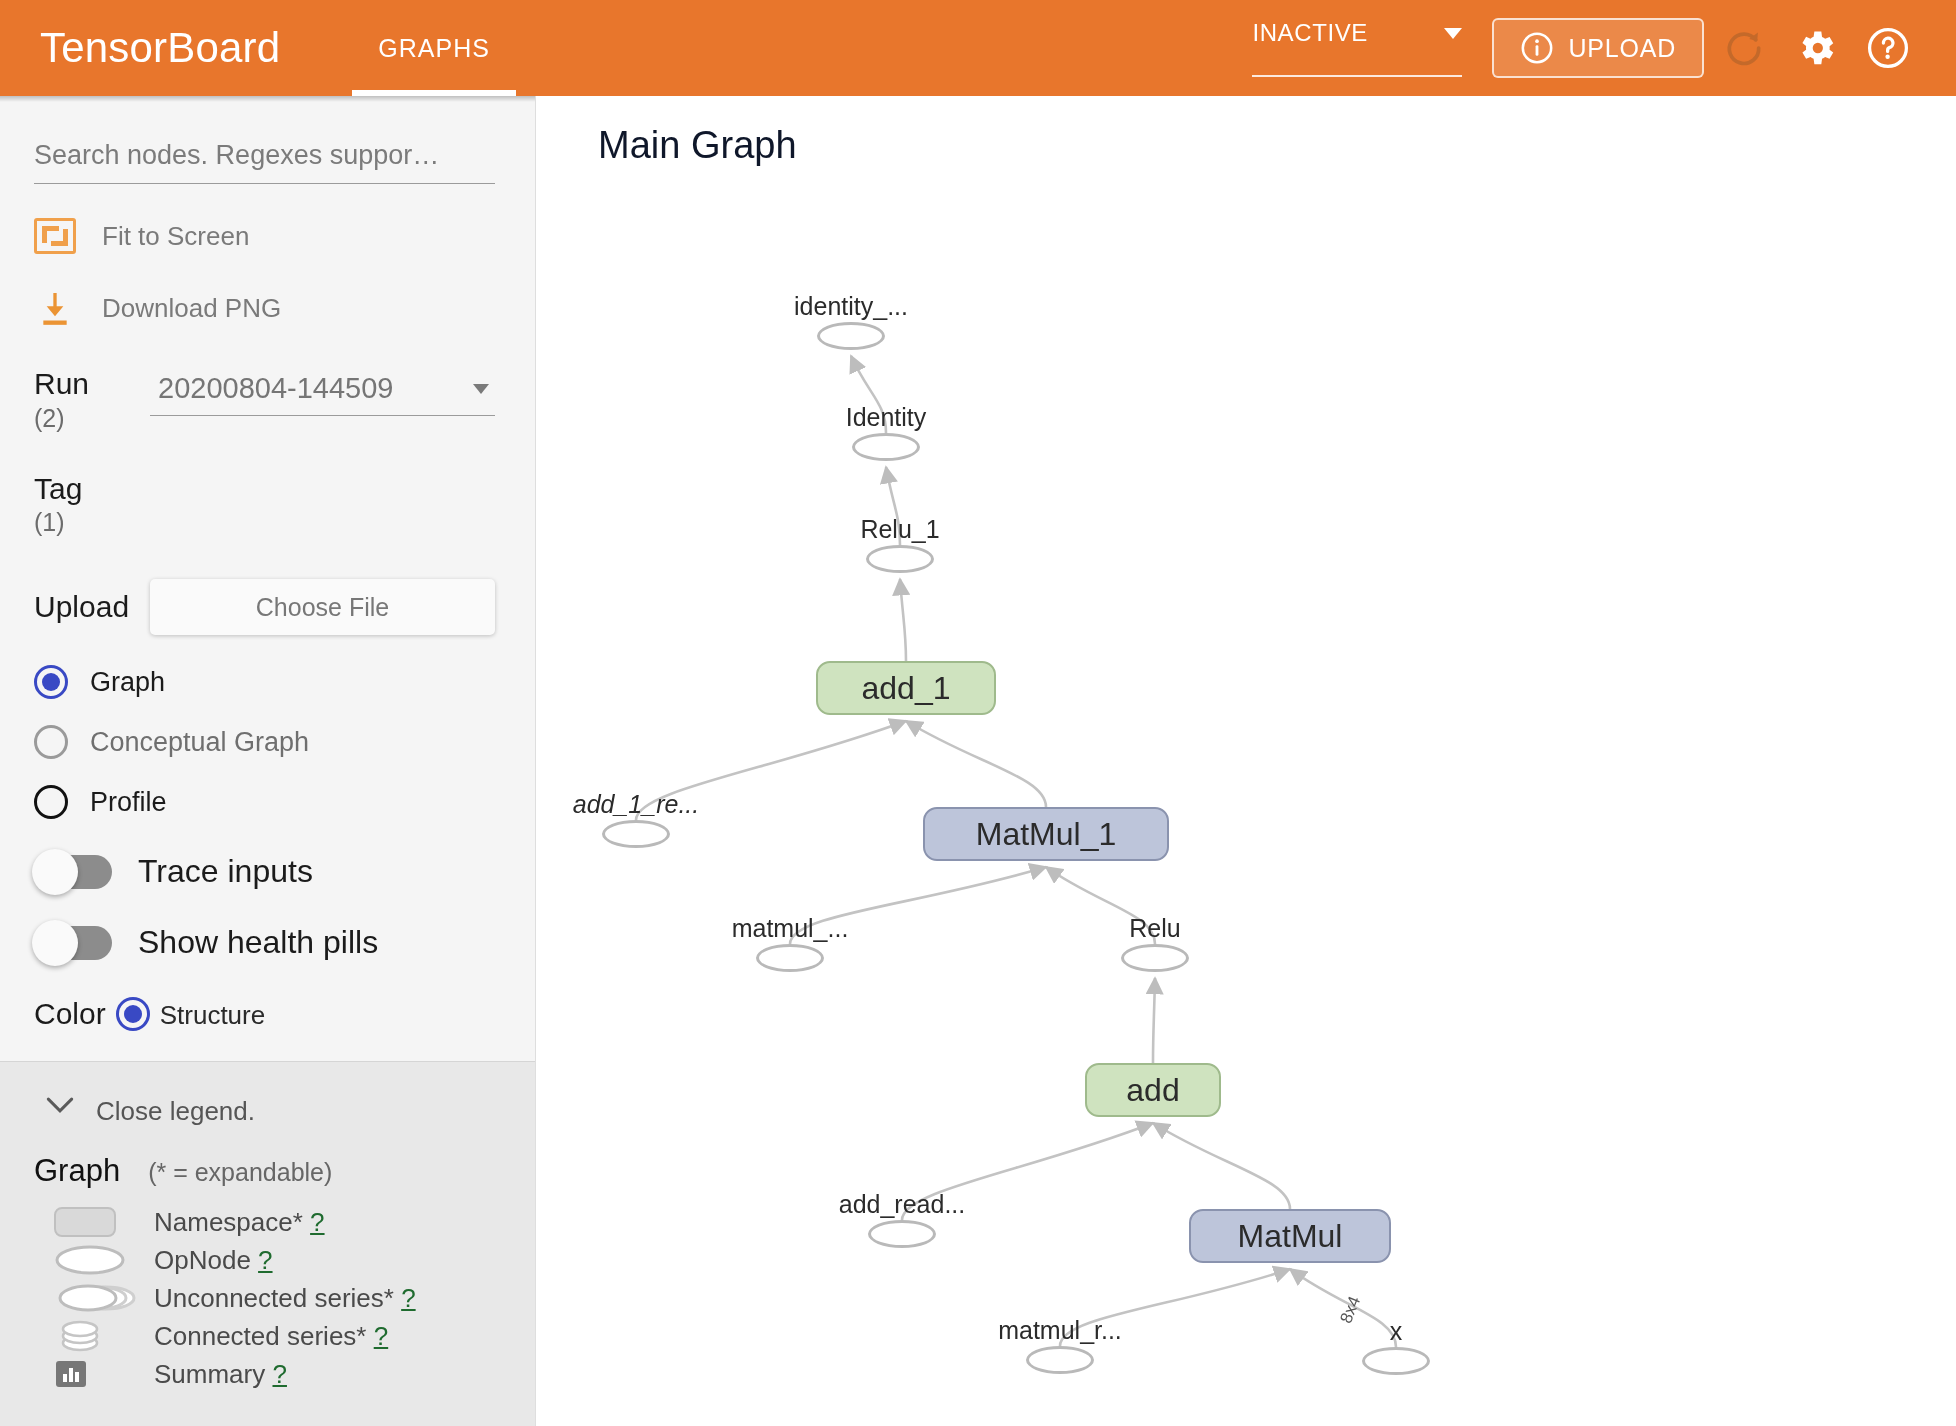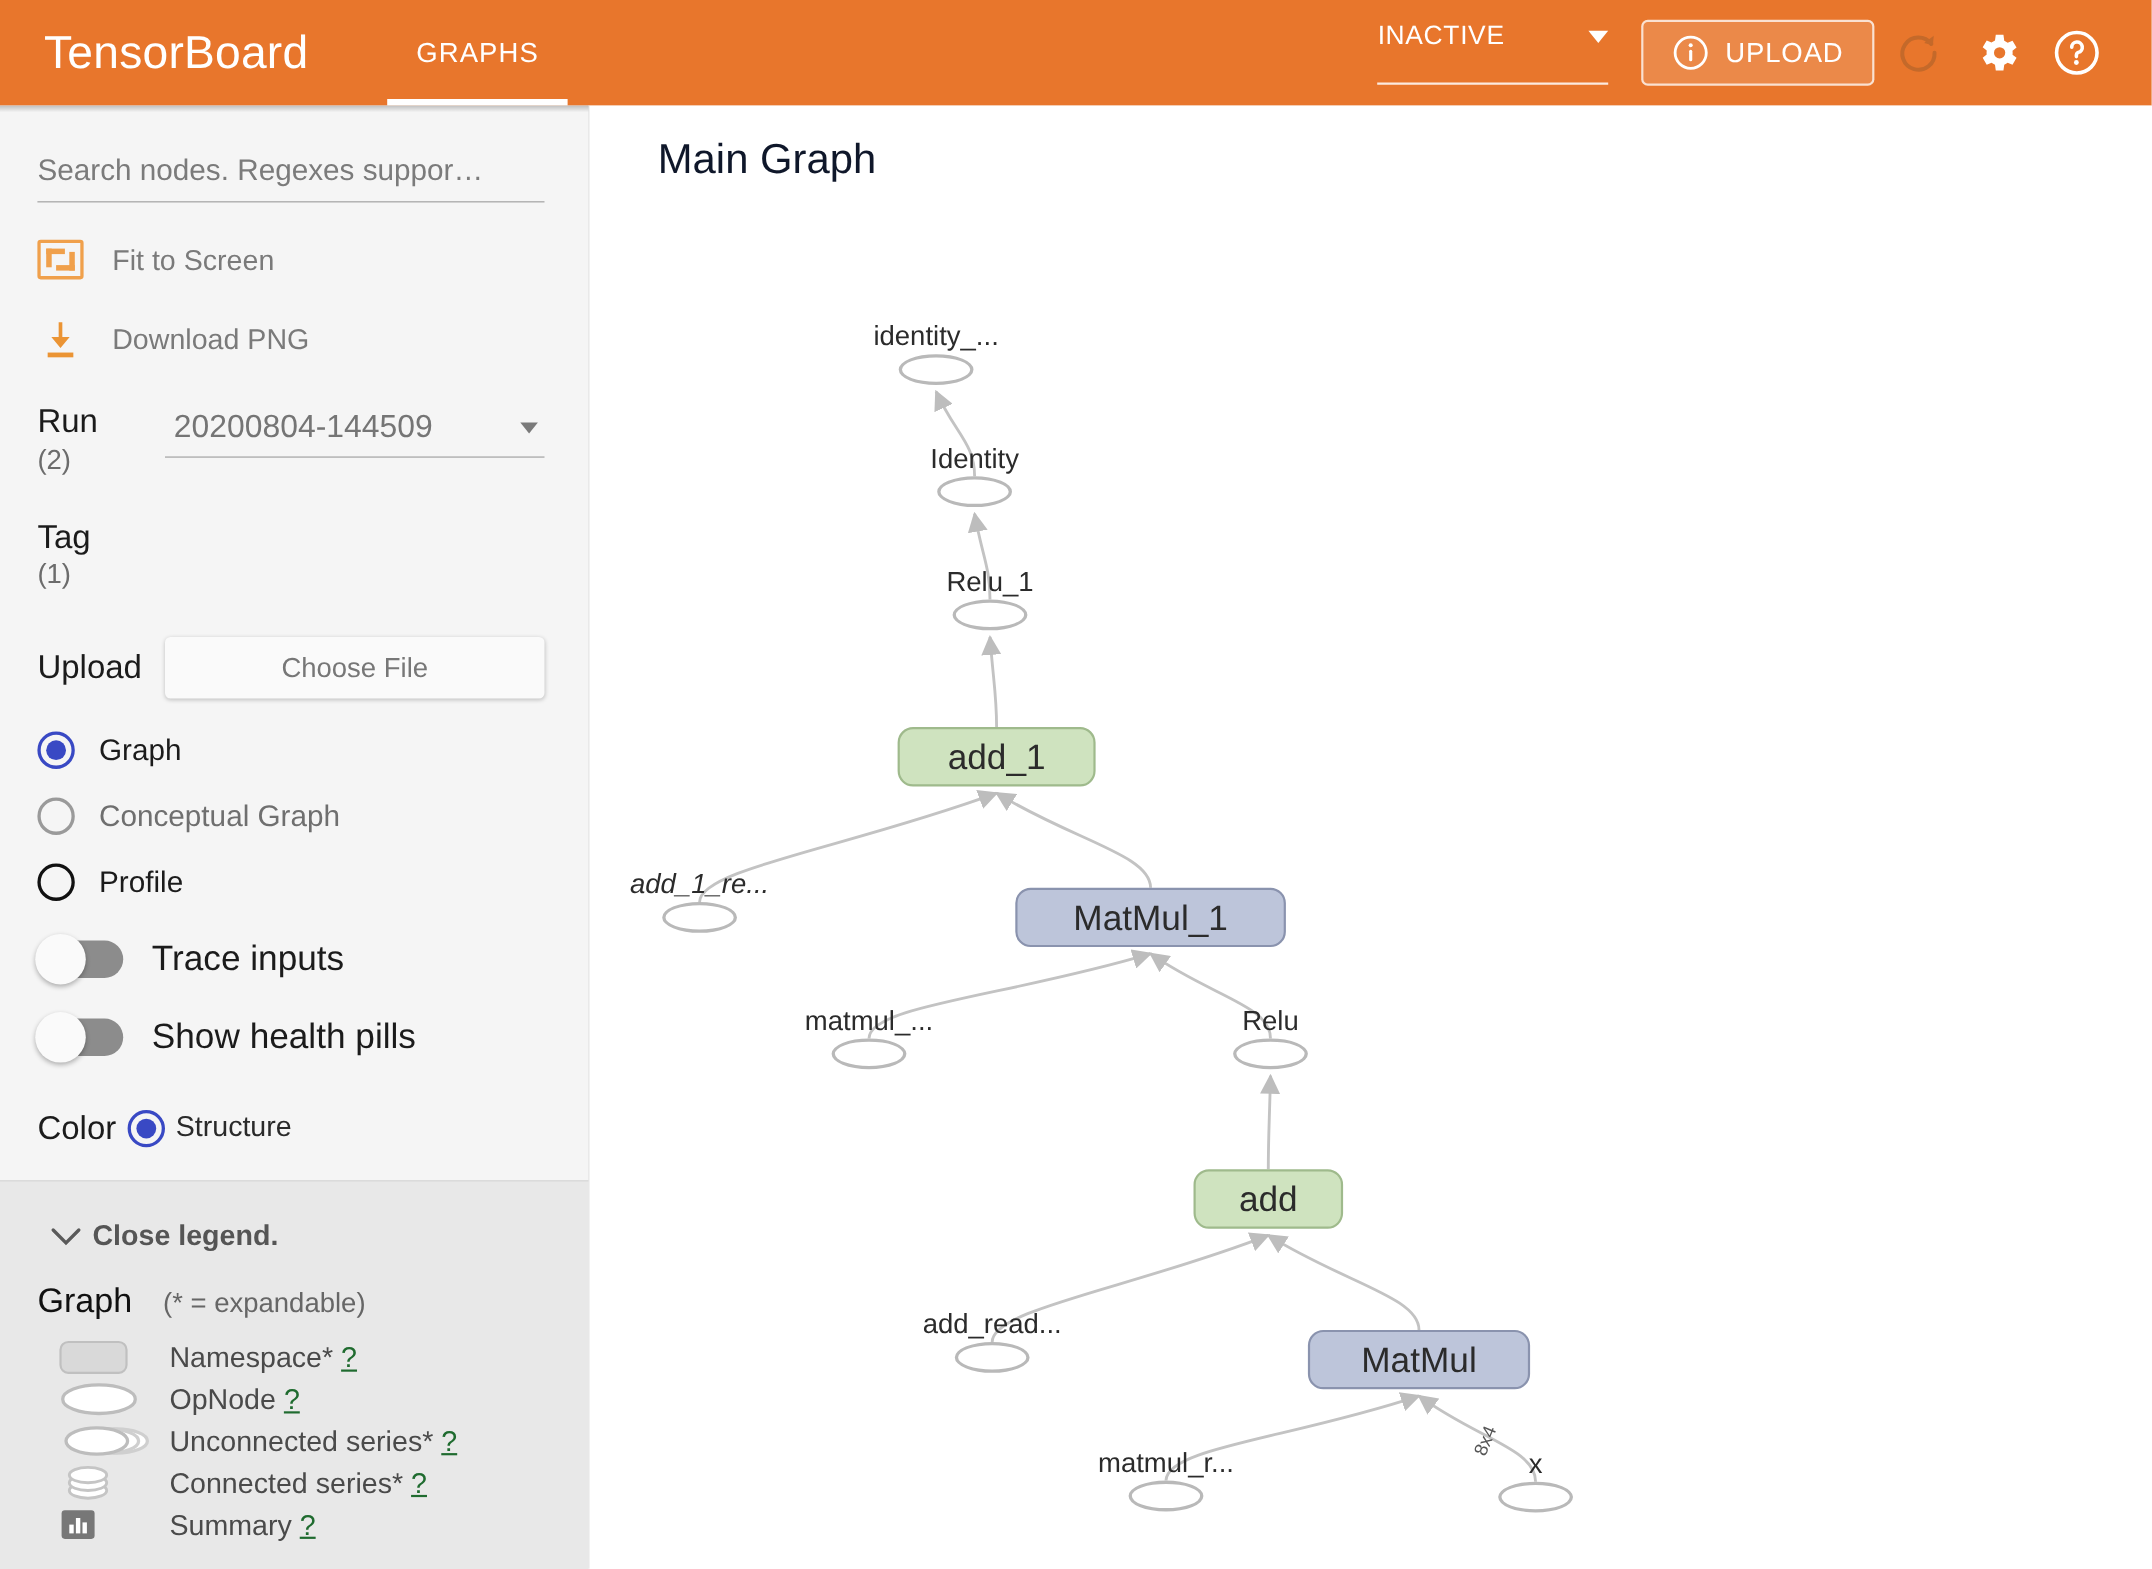--- a/index.html
+++ b/index.html
@@ -133,29 +133,29 @@
   .toggle-row { display: flex; align-items: center; gap: 26px; margin-top: 34px; cursor: pointer; }
   .toggle {
     width: 78px; height: 34px; border-radius: 17px; background: #8c8c8c;
     position: relative; flex: 0 0 auto;
   }
   .toggle .knob {
     position: absolute; left: -2px; top: -6px; width: 46px; height: 46px;
     background: #fafafa; border-radius: 50%; box-shadow: 0 2px 5px rgba(0,0,0,.3);
   }
   .toggle-row .label { font-size: 32px; color: #1b1b1b; }
-  .color-row { display: flex; align-items: flex-start; gap: 10px; margin-top: 48px; padding-bottom: 30px; }
+  .color-row { display: flex; align-items: flex-end; gap: 10px; margin-top: 36px; padding-bottom: 30px; }
   .color-row .name { font-size: 30px; color: #1b1b1b; }
   .color-row .opt { font-size: 26px; color: #2a2a2a; }
   
   .legend {
     margin-top: auto; background: #e8e8e8; border-top: 1px solid #d5d5d5;
     padding: 34px 34px 0 34px; flex: 0 0 auto; height: 372px;
   }
-  .close-legend { display: flex; align-items: center; gap: 10px; cursor: pointer; margin-left: 12px; font-weight: bold; }
+  .close-legend { display: flex; align-items: flex-start; gap: 22px; cursor: pointer; margin-left: 12px; }
   .close-legend .label { font-size: 26px; color: #555; }
   .legend-title-row { display: flex; align-items: baseline; gap: 28px; margin-top: 26px; }
   .legend-title { font-size: 31px; color: #111; }
   .legend-sub { font-size: 25px; color: #666; }
   .legend-list { margin-top: 14px; }
   .legend-item { display: flex; align-items: center; height: 38px; }
   .legend-swatch { width: 120px; flex: 0 0 auto; display: flex; align-items: center; padding-left: 20px; }
   .legend-label { font-size: 26px; color: #4a4a4a; }
   .qmark { color: #1f6b2f; text-decoration: underline; cursor: pointer; }
   .sw-namespace { width: 62px; height: 30px; background: #d9d9d9; border: 2px solid #c0c0c0; border-radius: 8px; }

